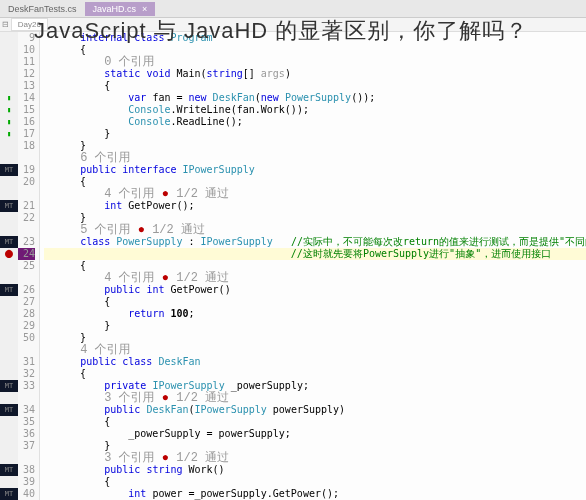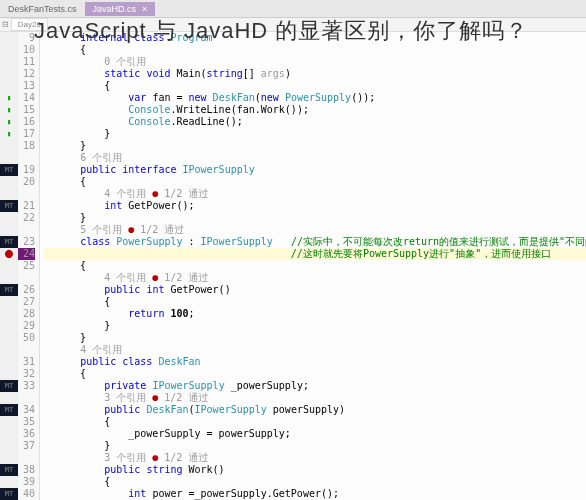--- a/index.html
+++ b/index.html
@@ -20,21 +20,21 @@
 .mark.a1 { color: #0a0; }
 .mark.mod { color: #888; }
 .ln { height: 12px; }
 .ln.cursor { background: #701a75; }
 .cl { height: 12px; }
 .cl.highlight { background: #fffbd6; }
 .kw { color: #0000dd; }
 .type { color: #2b91af; }
 .cmt { color: #008000; }
 .num { color: #000; font-weight: bold; }
-.hint { color: #999; font-size: 10px; }
+.hint { color: #999; font-size: 12px; font-family: Liberation Mono, monospace; }
 .hint .dot { color: #b00; }
 .pin-dot { color: #b00; font-size: 8px; }
 </style>
 </head>
 <body>
 
 <div class="overlay-title">JavaScript 与 JavaHD 的显著区别，你了解吗？</div>
 
 <div class="tab-strip">
   <div class="tab">DeskFanTests.cs</div>

